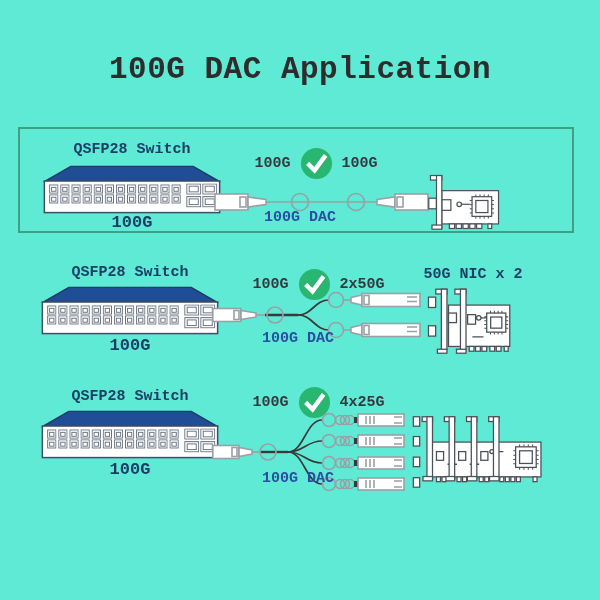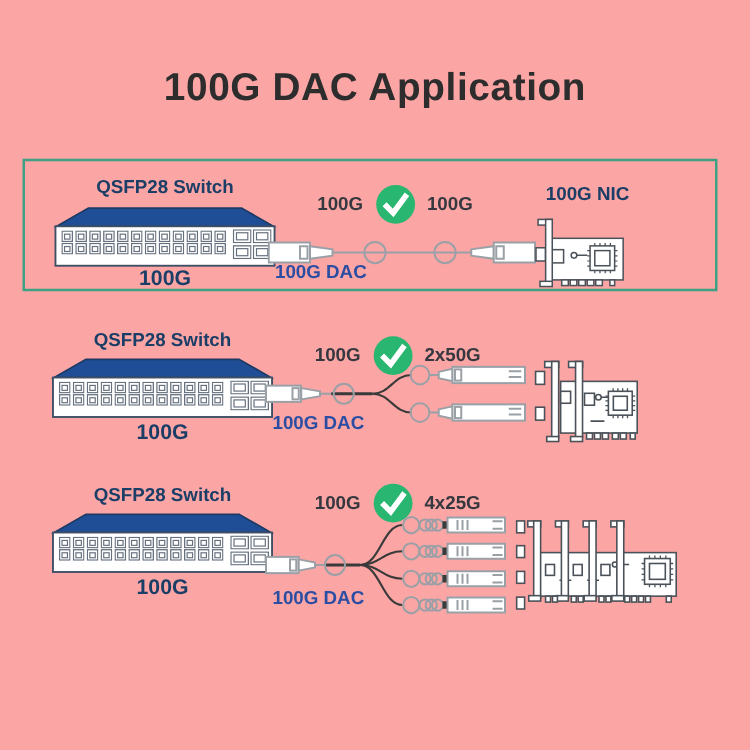--- a/index.html
+++ b/index.html
@@ -1,32 +1,32 @@
 <!DOCTYPE html>
 <html><head>
 <meta charset="utf-8">
 <style>
   html,body{margin:0;padding:0;background:#fff;}
-  .stage{position:relative;width:600px;height:600px;background:#fca5a5;
-         font-family:Liberation Sans, sans-serif;overflow:hidden;}
+  .stage{position:relative;width:600px;height:600px;background:#5eead4;
+         font-family:Liberation Mono, monospace;overflow:hidden;}
   .title{position:absolute;left:0;top:52px;width:100%;text-align:center;
          font-size:31px;font-weight:700;color:#2d2d2d;letter-spacing:.5px;}
   .row{position:absolute;left:18px;width:556px;}
   .r1{top:127px;height:106px;border:2px solid #3fa183;box-sizing:border-box;}
   .r2{top:252px;height:130px;}
   .r3{top:372px;height:152px;}
   .abs{position:absolute;}
   .sw-label{left:22px;top:12px;width:180px;text-align:center;font-size:15px;font-weight:700;color:#1b3e66;}
   .sw-svg{left:22px;top:34px;}
   .sw-speed{left:22px;top:84px;width:180px;text-align:center;font-size:17px;font-weight:700;color:#1b3e66;}
   .mid-line{left:212px;top:16px;width:176px;display:flex;align-items:center;justify-content:center;gap:9px;
             font-size:15px;font-weight:700;color:#35383f;}
   .mid-left{width:56px;text-align:right;}
   .mid-right{width:64px;text-align:left;}
-  .dac-label{left:200px;top:78px;width:160px;text-align:left;font-size:15px;font-weight:700;color:#2b4ea2;}
+  .dac-label{left:200px;top:78px;width:160px;text-align:center;font-size:15px;font-weight:700;color:#2b4ea2;}
   .nic-label{width:150px;text-align:center;font-size:15px;font-weight:700;color:#1b3e66;}
   .cable{left:194px;}
   .r1 .sw-svg{top:36px}.r1 .mid-line{top:18px}.r1 .cable{top:60px}.r1 .dac-label{top:80px}
   .r1 .nic-label{left:375px;top:18px}.r1 .nic-svg{left:407px;top:42px}
   .r2 .cable{top:38px}.r2 .dac-label{top:78px}.r2 .nic-label{left:380px;top:14px}.r2 .nic-svg{left:400px;top:34px}
   .r3 .sw-label{top:16px}.r3 .sw-svg{top:38px}.r3 .sw-speed{top:88px}
   .r3 .mid-line{top:14px}.r3 .cable{top:40px}.r3 .dac-label{top:98px}
   .r3 .nic-label{left:400px;top:24px}.r3 .nic-svg{left:384px;top:40px}
   
   .swtop{fill:#1f4e96;stroke:#1c3a63;stroke-width:1.5;}
@@ -257,21 +257,20 @@
       <span class="mid-left">100G</span>
       <svg width="33" height="33">
           <use href="#sym-check"></use>
         </svg>
       <span class="mid-right">100G</span>
     </div>
     <svg class="abs cable" width="215" height="26" preserveAspectRatio="none">
         <use href="#sym-cable1"></use>
       </svg>
     <div class="abs dac-label">100G DAC</div>
-    <div class="abs nic-label">100G NIC</div>
     <svg class="abs nic-svg" width="78" height="62" preserveAspectRatio="none">
         <use href="#sym-nic1"></use>
       </svg>
   </div>
 
   <div class="row r2">
     <div class="abs sw-label">QSFP28 Switch</div>
     <svg class="abs sw-svg" width="180" height="49" preserveAspectRatio="none">
         <use href="#sym-switch"></use>
       </svg>
@@ -280,20 +279,21 @@
       <span class="mid-left">100G</span>
       <svg width="33" height="33">
           <use href="#sym-check"></use>
         </svg>
       <span class="mid-right">2x50G</span>
     </div>
     <svg class="abs cable" width="220" height="50" preserveAspectRatio="none">
         <use href="#sym-cable2"></use>
       </svg>
     <div class="abs dac-label">100G DAC</div>
+    <div class="abs nic-label">50G NIC x 2</div>
     <svg class="abs nic-svg" width="104" height="70" preserveAspectRatio="none">
         <use href="#sym-nic2"></use>
       </svg>
   </div>
 
   <div class="row r3">
     <div class="abs sw-label">QSFP28 Switch</div>
     <svg class="abs sw-svg" width="180" height="49" preserveAspectRatio="none">
         <use href="#sym-switch"></use>
       </svg>

